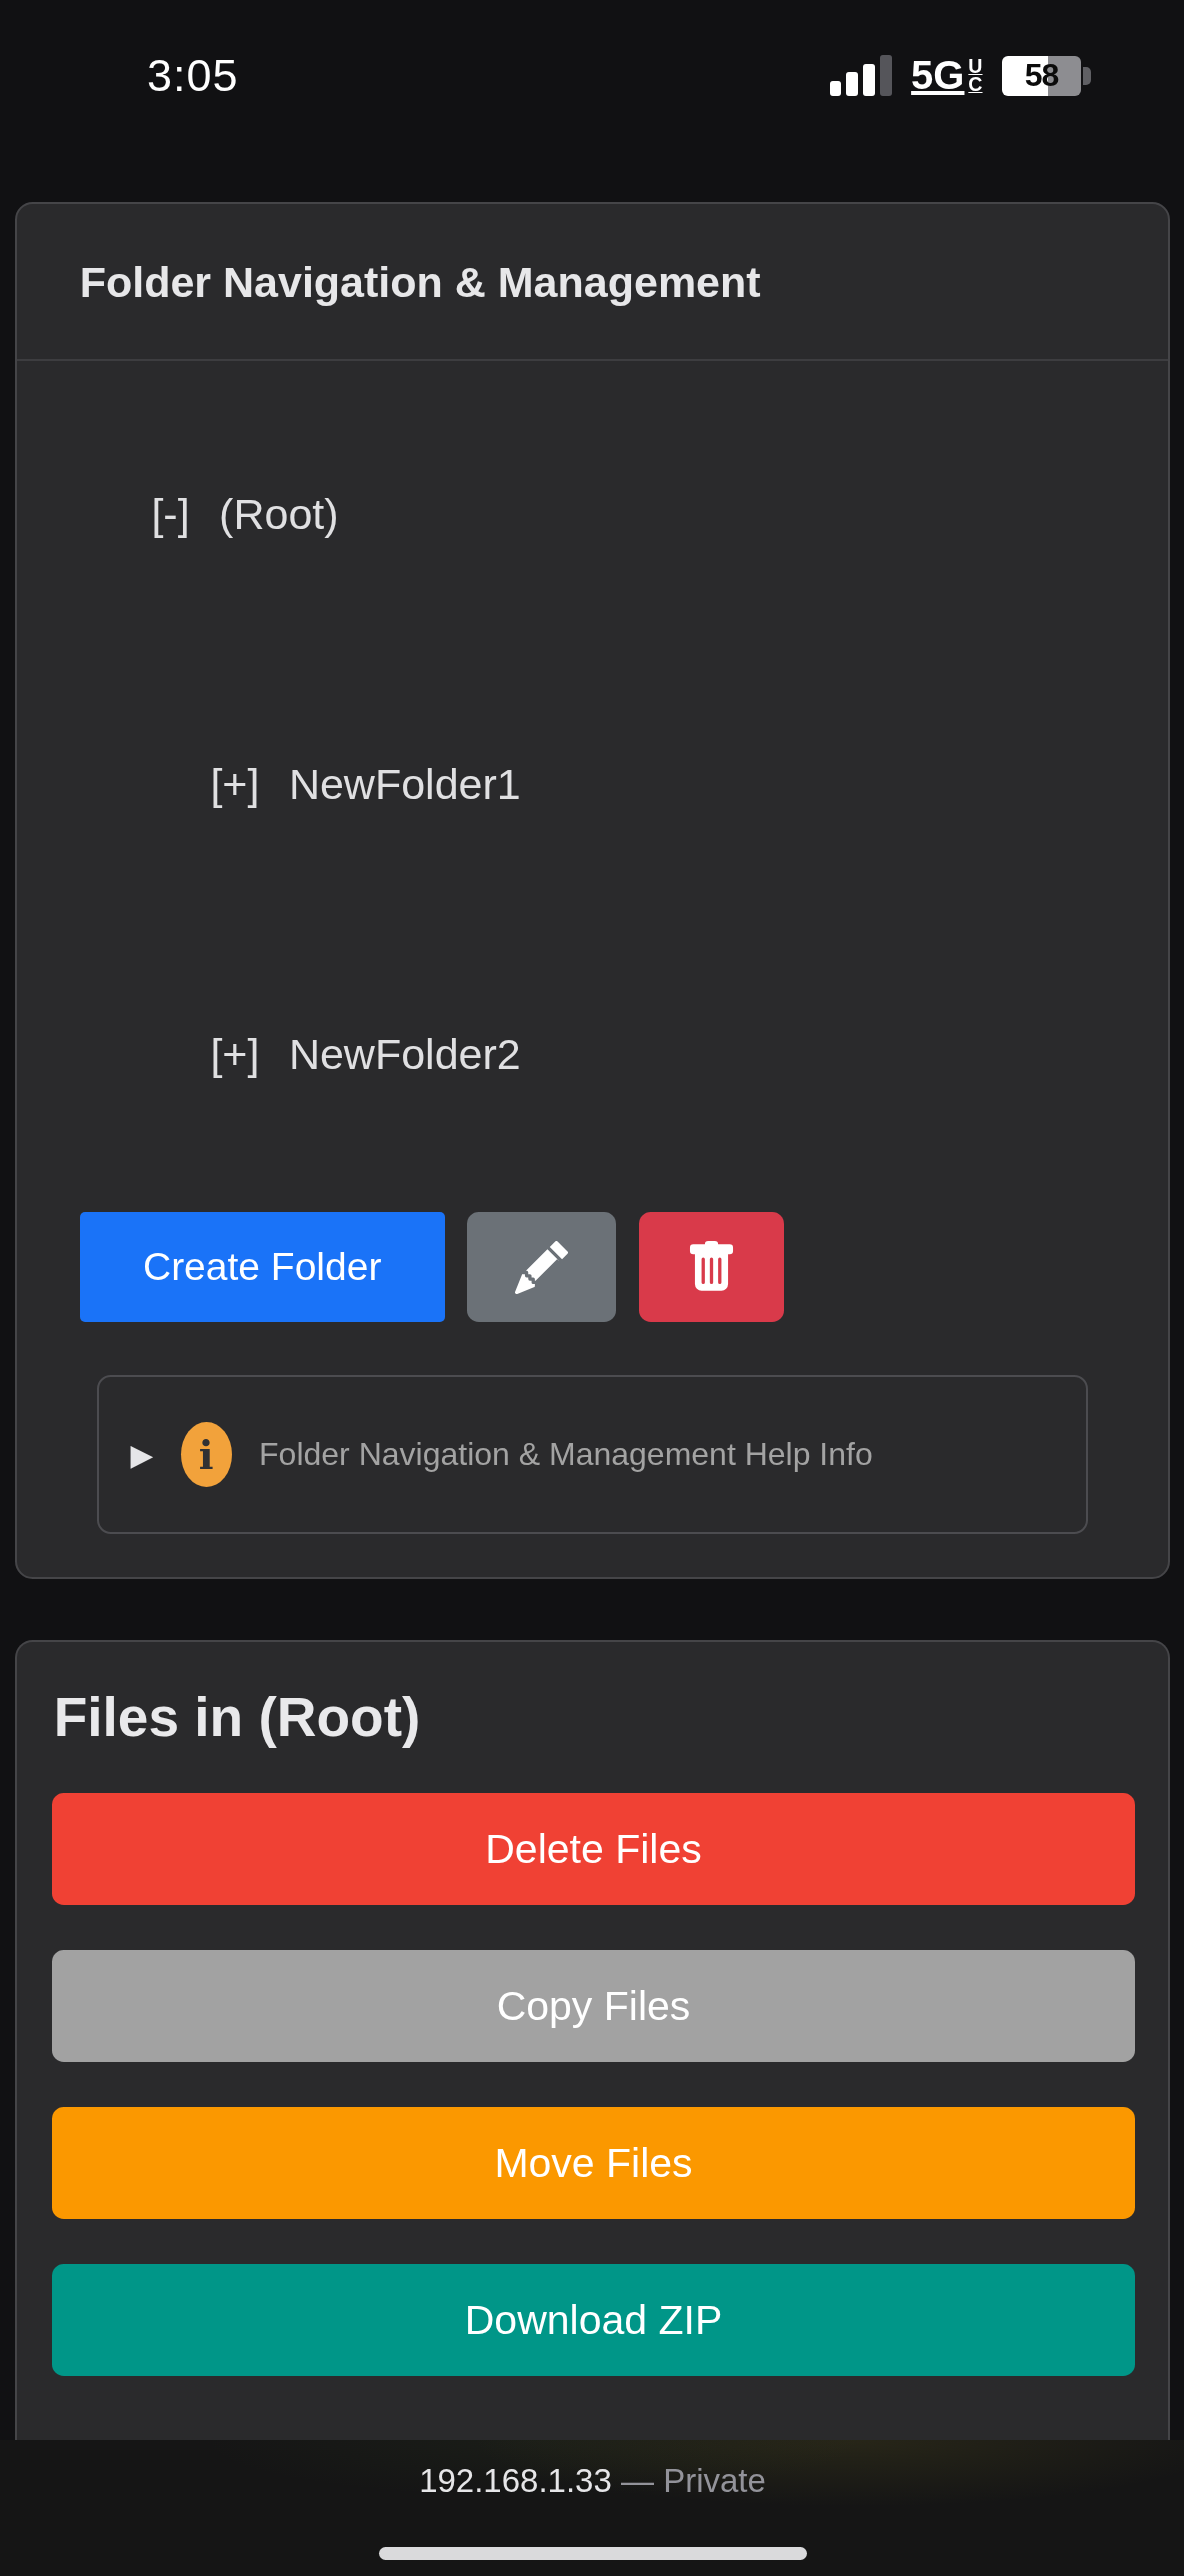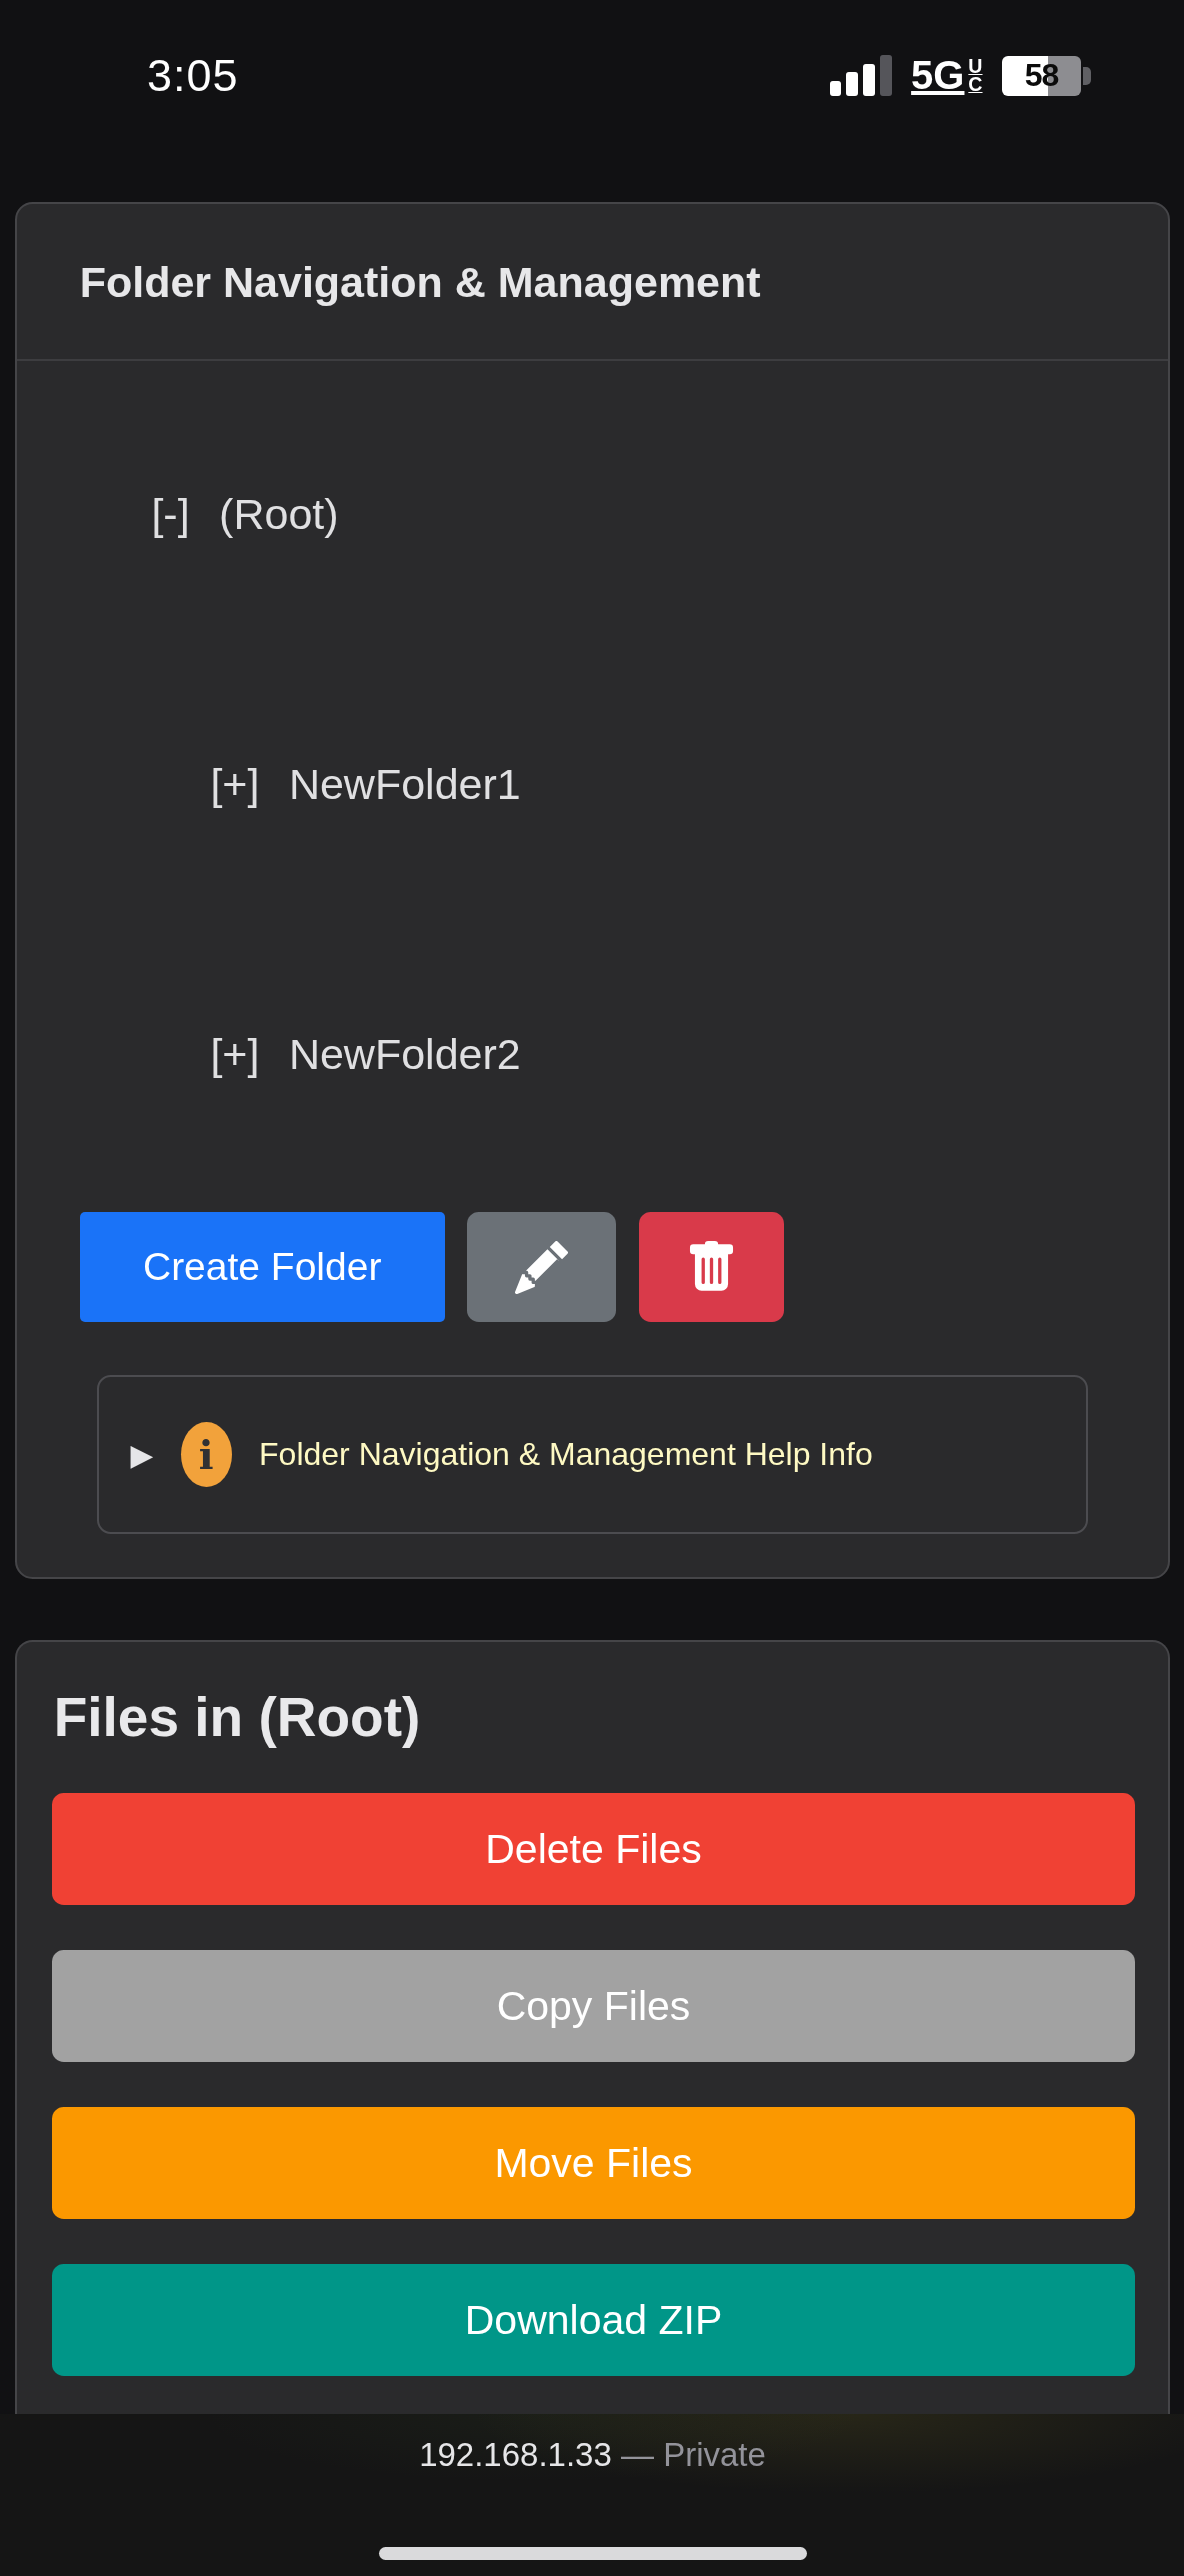--- a/index.html
+++ b/index.html
@@ -62,21 +62,21 @@
   .help-box{
     margin:53px 51px 0 17.7px;border:2px solid #4c4c50;border-radius:13.8px;
     padding:45px 31px;display:flex;align-items:center;gap:27.5px;
   }
   .help-caret{font-size:29.5px;color:#e6e6e8;}
   .help-badge{
     width:51px;height:65px;border-radius:50%;background:#f2a23b;flex:0 0 auto;
     display:flex;align-items:center;justify-content:center;
     font-size:39px;font-weight:800;color:#313133;font-family:"DejaVu Serif",serif;
   }
-  .help-text{font-size:32px;color:#fef9c3;}
+  .help-text{font-size:32px;color:#a3a3a3;}
 
   
   .card-2{margin-top:61px;padding:39px 33px 295px 35px;border-bottom:none;border-radius:17.7px 17.7px 0 0;}
   .files-title{font-size:55px;font-weight:700;color:#e9e9eb;margin:3.9px 0 43px 2px;line-height:65px;}
   .action-btn{
     display:block;width:100%;height:112px;border-radius:11.8px;font-size:41px;
     margin-bottom:45px;
   }
   .a-delete{background:#f04134;}
   .a-copy{background:#a2a2a2;}
@@ -98,21 +98,21 @@
 
   .pagination{display:flex;align-items:center;justify-content:center;gap:39px;margin-top:35px;}
   .page-btn{
     height:90px;padding:0 37px;border-radius:13.8px;background:#414144;
     color:#f1f1f3;font-size:39px;
   }
   .page-label{font-size:41px;color:#eaeaec;margin:0 7.9px;}
 
   
   .bottom-bar{
-    position:absolute;left:0;right:0;bottom:0;height:162px;z-index:5;
+    position:absolute;left:0;right:0;bottom:0;height:136px;z-index:5;
     background:
       radial-gradient(46% 70% at 72% 0%, rgba(160,150,45,.13), transparent 70%),
       radial-gradient(40% 60% at 45% 0%, rgba(90,130,60,.07), transparent 70%),
       #151515;
   }
   .url-line{
     position:absolute;left:0;right:0;top:21.6px;text-align:center;font-size:33px;color:#e6e6e8;
   }
   .url-private{color:#93939a;}
   .home-indicator{

